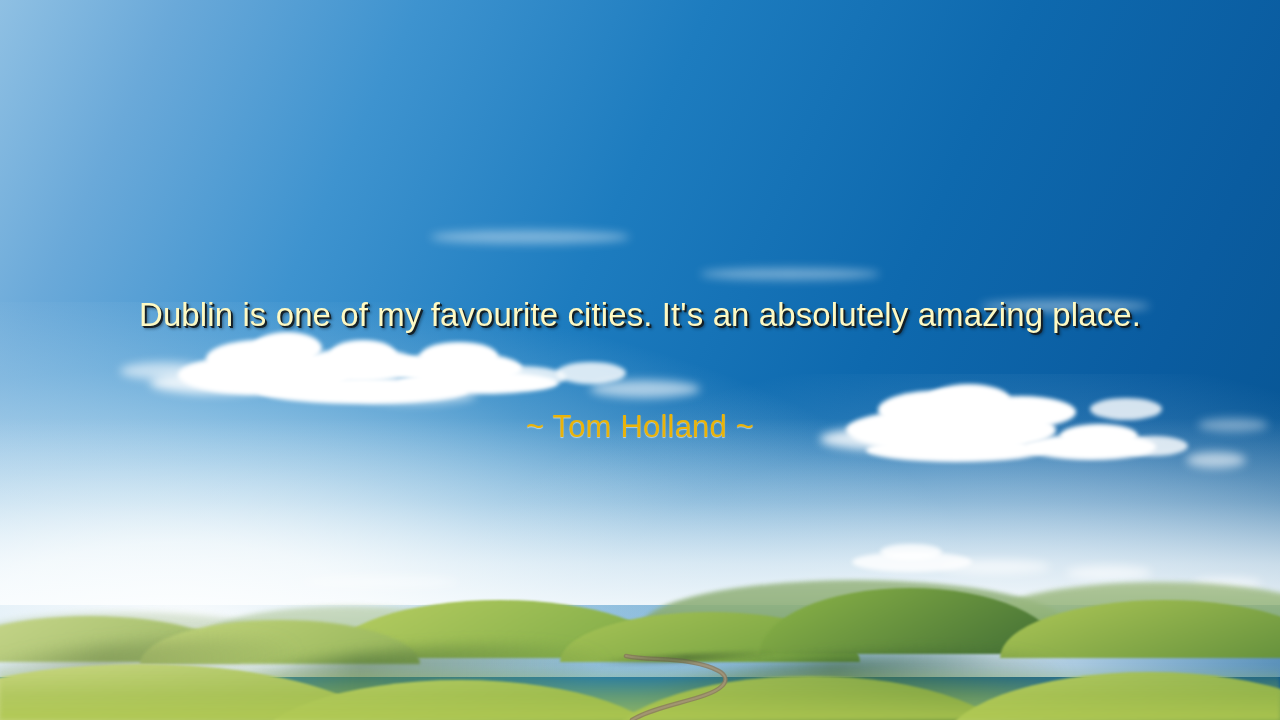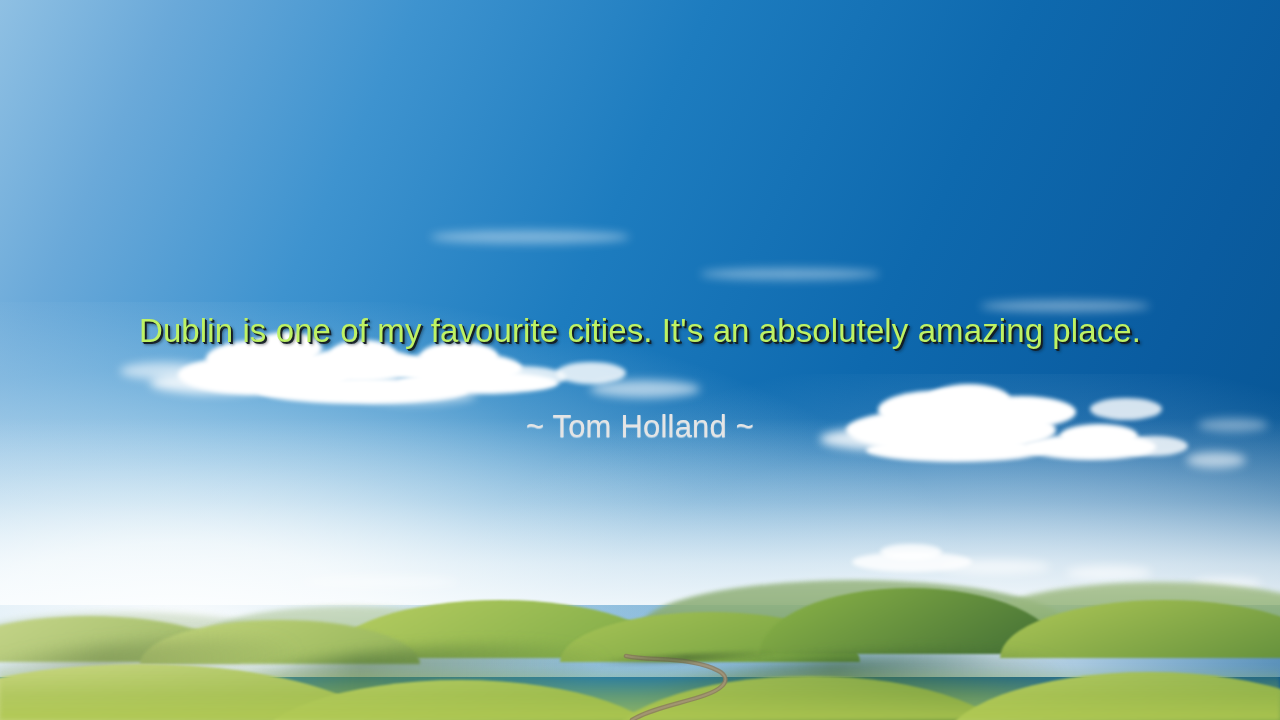--- a/index.html
+++ b/index.html
@@ -96,42 +96,42 @@
   .quote-block {
     position: absolute;
     left: 0;
     right: 0;
     top: 292px;
     text-align: center;
     padding: 0 90px;
     box-sizing: border-box;
   }
   .quote-text {
-    margin: 16px;
-    color: #bef264;
+    margin: 0;
+    color: #fef9c3;
     font-size: 33px;
     line-height: 45px;
     font-weight: 400;
     letter-spacing: 0.1px;
     text-shadow:
       2px 2px 0 rgba(20,28,34,0.92),
       1px 1px 0 rgba(20,28,34,0.7),
       3px 3px 3px rgba(10,18,24,0.45);
     white-space: pre-wrap;
   }
   .author-line {
     position: absolute;
     left: 0;
     right: 0;
     top: 408px;
     text-align: center;
   }
   .author-text {
     margin: 0;
-    color: #e5e5e5;
+    color: #eab308;
     font-size: 31px;
     line-height: 38px;
     font-weight: 400;
     letter-spacing: 0.2px;
     text-shadow: 0 1px 1px rgba(255,255,255,0.55);
   }
 </style>
 </head>
 <body>
 

